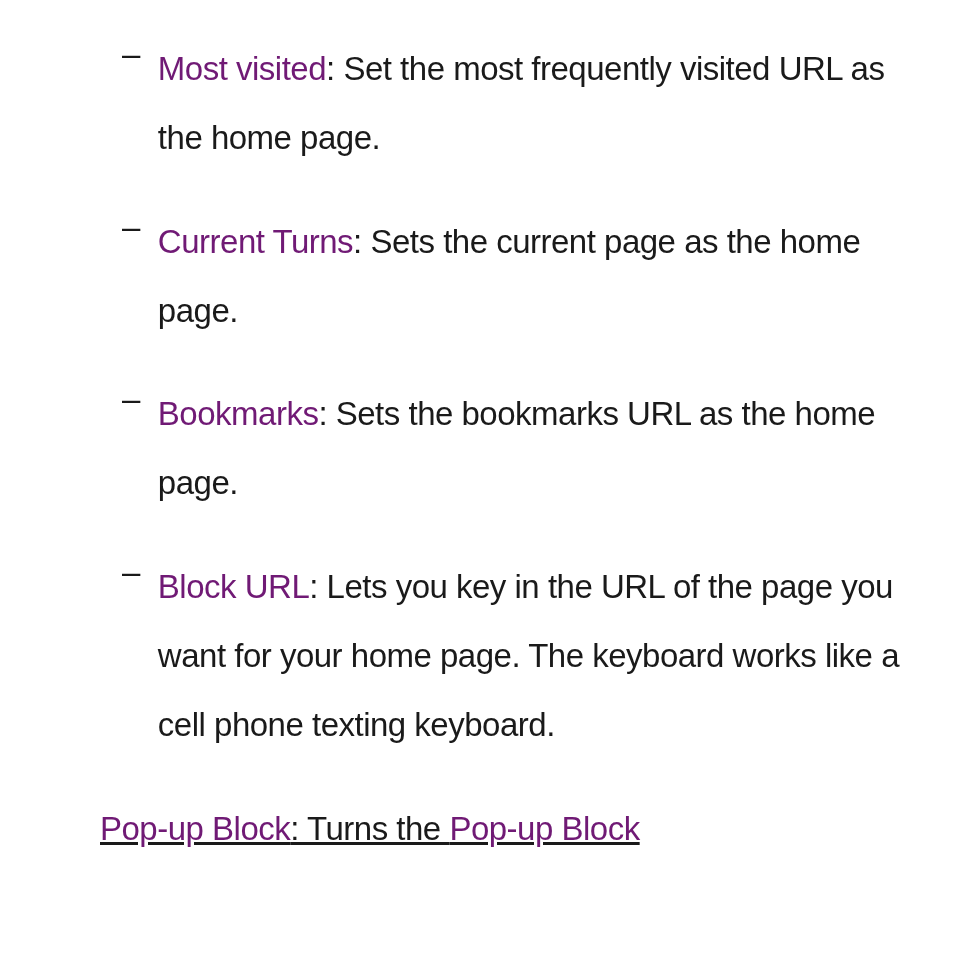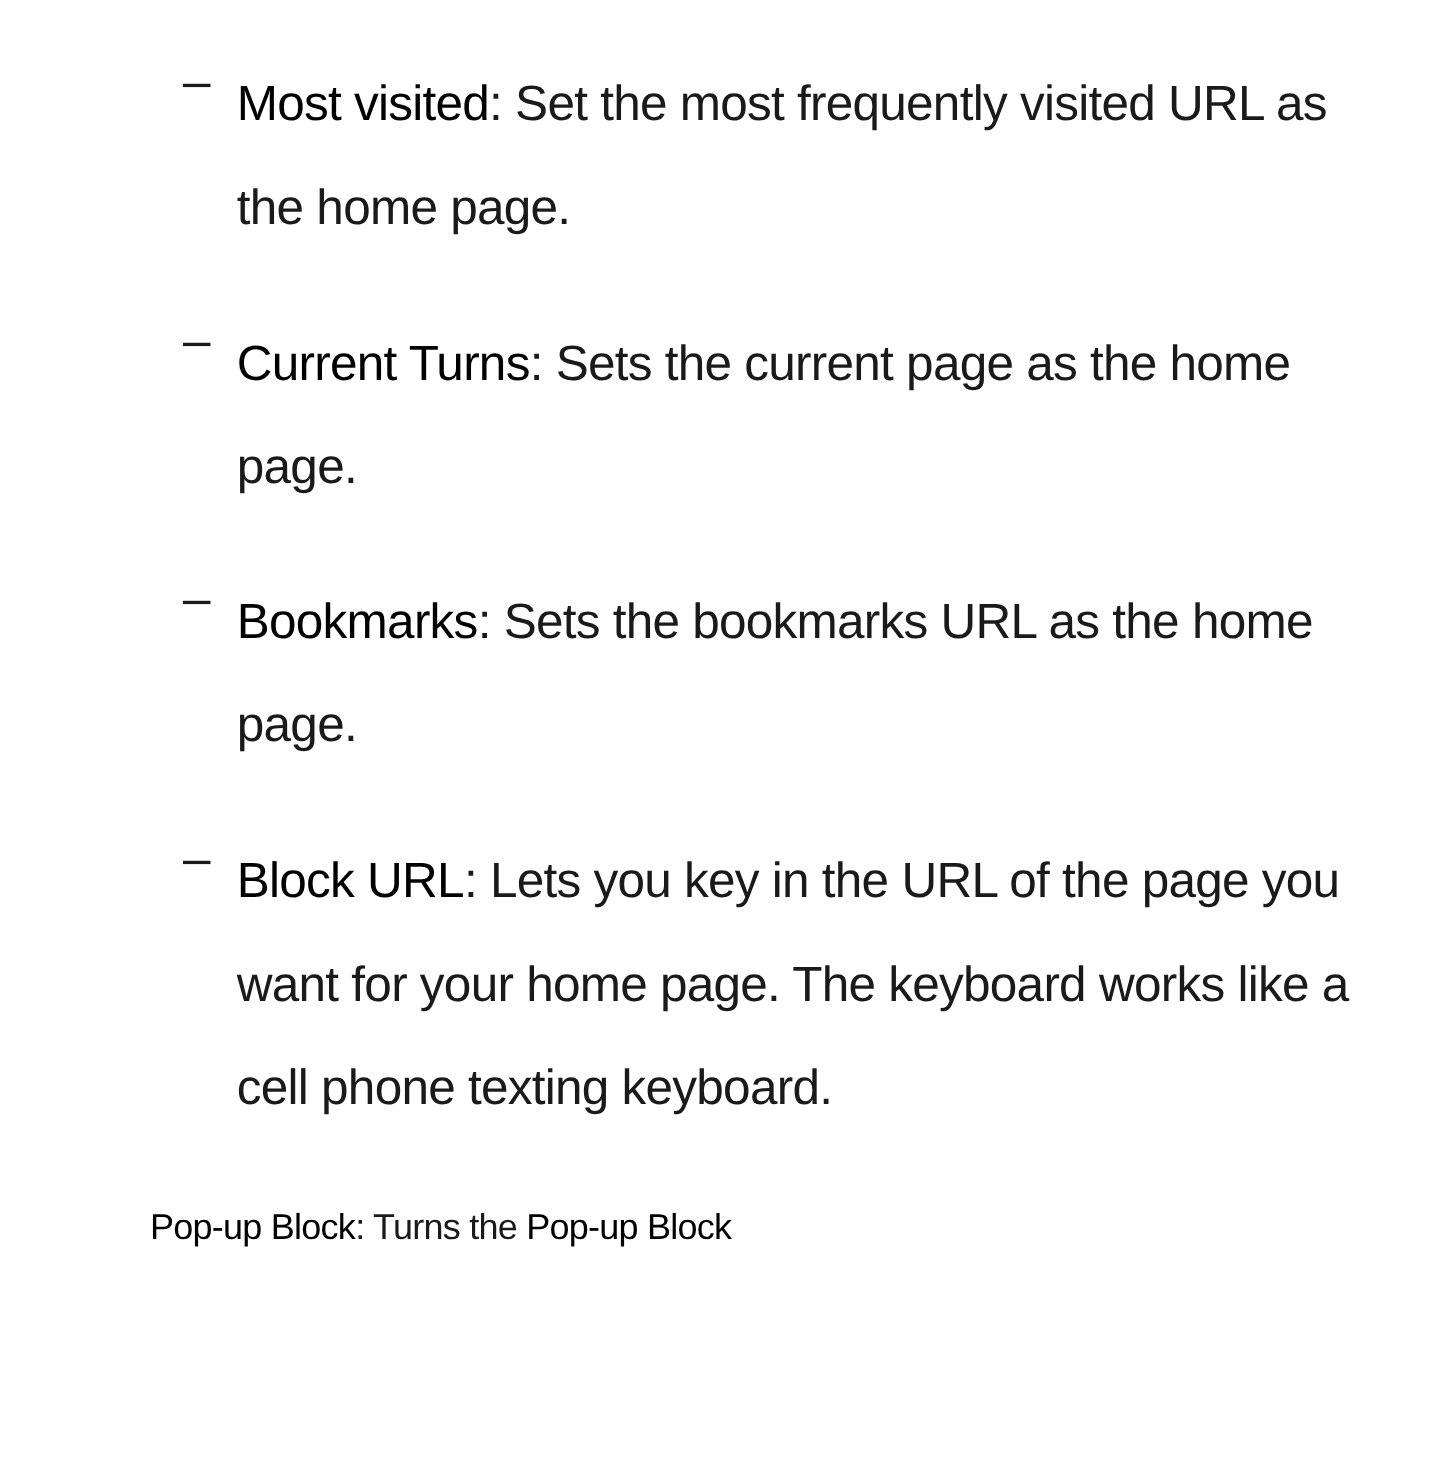--- a/index.html
+++ b/index.html
@@ -27,30 +27,31 @@
       line-height: 1.2;
       white-space: nowrap;
     }
     .item-body {
       font-size: 33px;
       letter-spacing: -0.5px;
       line-height: 2.1;
       padding-top: 0;
     }
     .term {
-      color: #000000;
+      color: #701a75;
     }
     .desc {
       color: #1a1a1a;
     }
     .footer-line {
-      font-size: 24px;
+      font-size: 33px;
       letter-spacing: -0.5px;
       line-height: 2.1;
       margin-top: 10px;
+      text-decoration: underline;
     }
   </style>
 </head>
 <body>
 
 <div class="list">
   <div class="item">
     <span class="dash">–</span>
     <span class="item-body"><span class="term">Most visited</span><span class="desc">: Set the most frequently visited URL as the home page.</span></span>
   </div>

